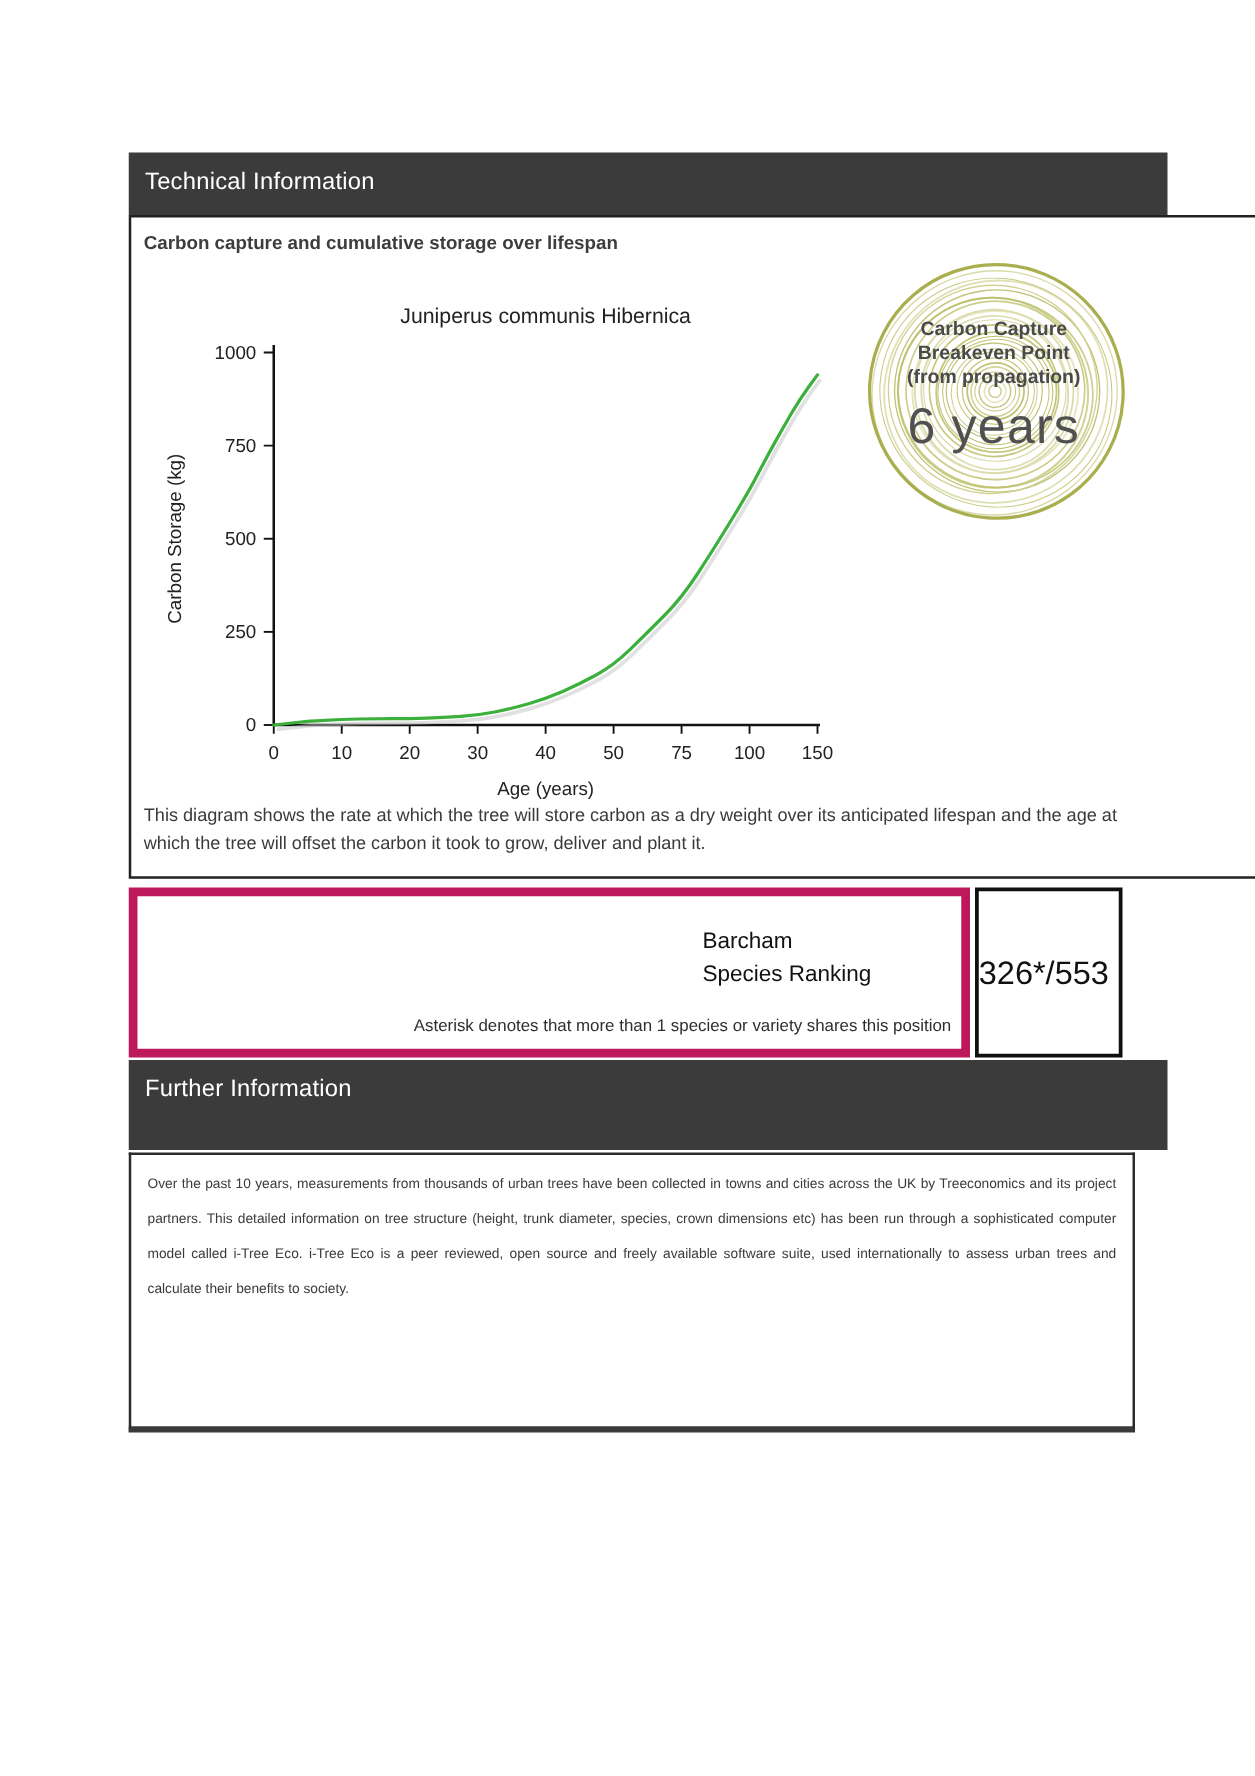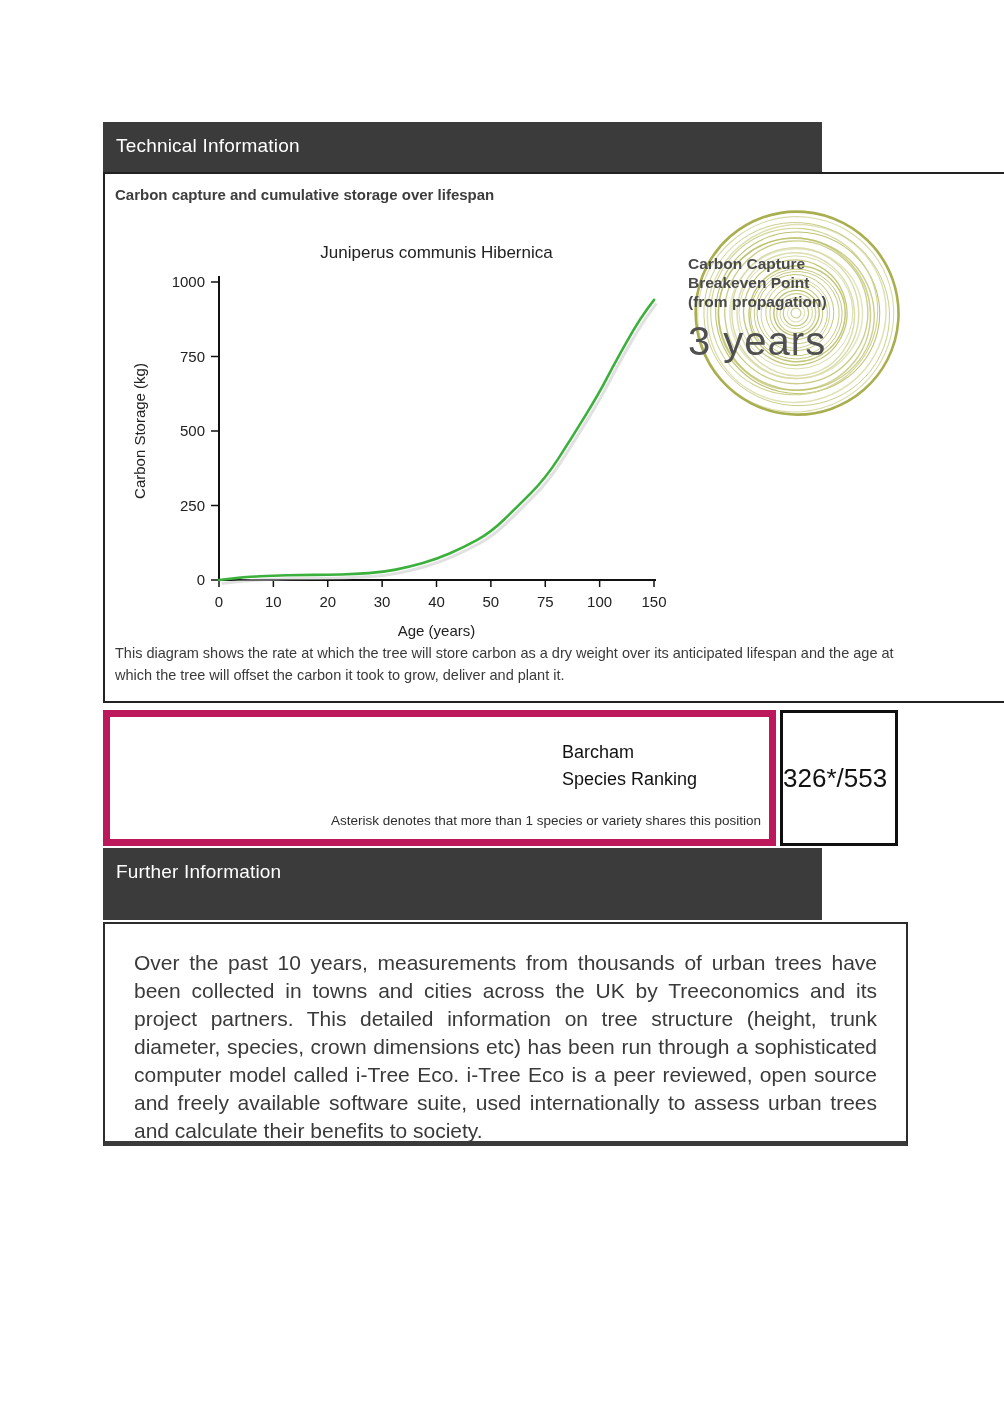--- a/index.html
+++ b/index.html
@@ -1,50 +1,50 @@
 <!DOCTYPE html>
 <html><head>
 <meta charset="utf-8">
 <style>
   html,body{margin:0;padding:0;background:#ffffff;}
   body{font-family:"Liberation Sans","DejaVu Sans",sans-serif;}
   #page{position:relative;width:1004px;height:1421px;background:#ffffff;overflow:hidden;}
 
-  .dark-bar{position:absolute;left:103px;width:719px;background:#3b3b3b;color:#fff;
+  .dark-bar{position:absolute;left:103px;width:831px;background:#3b3b3b;color:#fff;
     box-sizing:border-box;}
   #tech-header{top:122px;height:50px;}
   #tech-header .bar-title{padding:13px 0 0 13px;font-size:19px;letter-spacing:.2px;}
   #fi-header{top:848px;height:72px;}
   #fi-header .bar-title{padding:13px 0 0 13px;font-size:19px;letter-spacing:.2px;}
 
   #chart-box{position:absolute;left:103px;top:172px;width:933px;height:531px;
     background:#fff;border:2px solid #222;box-sizing:border-box;}
   #chart-heading{position:absolute;left:10px;top:12px;font-size:15px;font-weight:bold;color:#3d3d3d;}
   #chart-svg{position:absolute;left:14px;top:62px;}
   #chart-desc{position:absolute;left:10px;top:468px;width:782px;font-size:14.5px;
     line-height:22px;color:#3a3a3a;}
 
   #badge{position:absolute;left:583px;top:30px;width:214px;height:214px;}
   #badge svg{position:absolute;left:0;top:0;}
-  #badge-text{position:absolute;left:0;top:50px;width:100%;text-align:left;color:#4a4a4a;}
+  #badge-text{position:absolute;left:0;top:50px;width:100%;text-align:center;color:#4a4a4a;}
   .badge-line{font-size:15.5px;font-weight:bold;line-height:19px;}
   #badge-value{margin-top:8px;font-size:40px;font-weight:400;color:#505050;letter-spacing:1px;}
 
   #rank-left{position:absolute;left:103px;top:710px;width:673px;height:136px;
     border:7px solid #be185d;box-sizing:border-box;background:#fff;}
   #rank-label{position:absolute;left:452px;top:22px;font-size:18px;line-height:27px;color:#111;}
   #rank-note{position:absolute;right:8px;bottom:11px;font-size:13.5px;color:#2e2e2e;text-align:right;}
   #rank-right{position:absolute;left:780px;top:710px;width:118px;height:136px;
     border:3px solid #0f0f0f;box-sizing:border-box;background:#fff;
     display:flex;align-items:center;justify-content:flex-start;font-size:26px;color:#111;}
 
   #fi-box{position:absolute;left:103px;top:922px;width:805px;height:224px;background:#fff;
     border:2px solid #2c2c2c;border-bottom:5px solid #3a3a3a;box-sizing:border-box;
     padding:9px 13px;color:#3a3a3a;}
-  #fi-box p{margin:16px;font-size:21px;line-height:28px;}
+  #fi-box p{margin:0;font-size:11px;line-height:28px;}
   #fi-paragraph{text-align:justify;}
   #fi-link-line{margin-top:28px !important;}
 </style>
 </head>
 <body>
 
 <div id="page">
 
   <div id="tech-header" class="dark-bar">
     <div class="bar-title">Technical Information</div>
@@ -118,21 +118,21 @@
           <ellipse cx="106.2" cy="107.5" rx="83.0" ry="83.8" transform="rotate(51 106.2 107.5)" fill="none" stroke="#cfd292" stroke-width="1.09" opacity="0.99"></ellipse>
           <ellipse cx="108.7" cy="109.4" rx="88.1" ry="90.2" transform="rotate(50 108.7 109.4)" fill="none" stroke="#dadcaa" stroke-width="1.49" opacity="0.87"></ellipse>
           <ellipse cx="108.7" cy="110.1" rx="93.2" ry="91.2" transform="rotate(26 108.7 110.1)" fill="none" stroke="#b6ba5e" stroke-width="0.79" opacity="0.80"></ellipse>
           <ellipse cx="107.7" cy="110.3" rx="97.2" ry="98.5" transform="rotate(52 107.7 110.3)" fill="none" stroke="#cfd292" stroke-width="1.08" opacity="0.81"></ellipse>
           <ellipse cx="109.1" cy="109.1" rx="101.7" ry="101.2" transform="rotate(49 109.1 109.1)" fill="none" stroke="#a9ae4e" stroke-width="2.6" opacity="1"></ellipse>
         </svg>
       <div id="badge-text">
         <div class="badge-line">Carbon Capture</div>
         <div class="badge-line">Breakeven Point</div>
         <div class="badge-line">(from propagation)</div>
-        <div id="badge-value">3 years</div>
+        <div id="badge-value">6 years</div>
       </div>
     </div>
 
     <div id="chart-desc">This diagram shows the rate at which the tree will store carbon as a dry weight over its anticipated lifespan and the age at which the tree will offset the carbon it took to grow, deliver and plant it.</div>
   </div>
 
   <div id="rank-left">
     <div id="rank-label">
       <div>Barcham</div>
       <div>Species Ranking</div>

